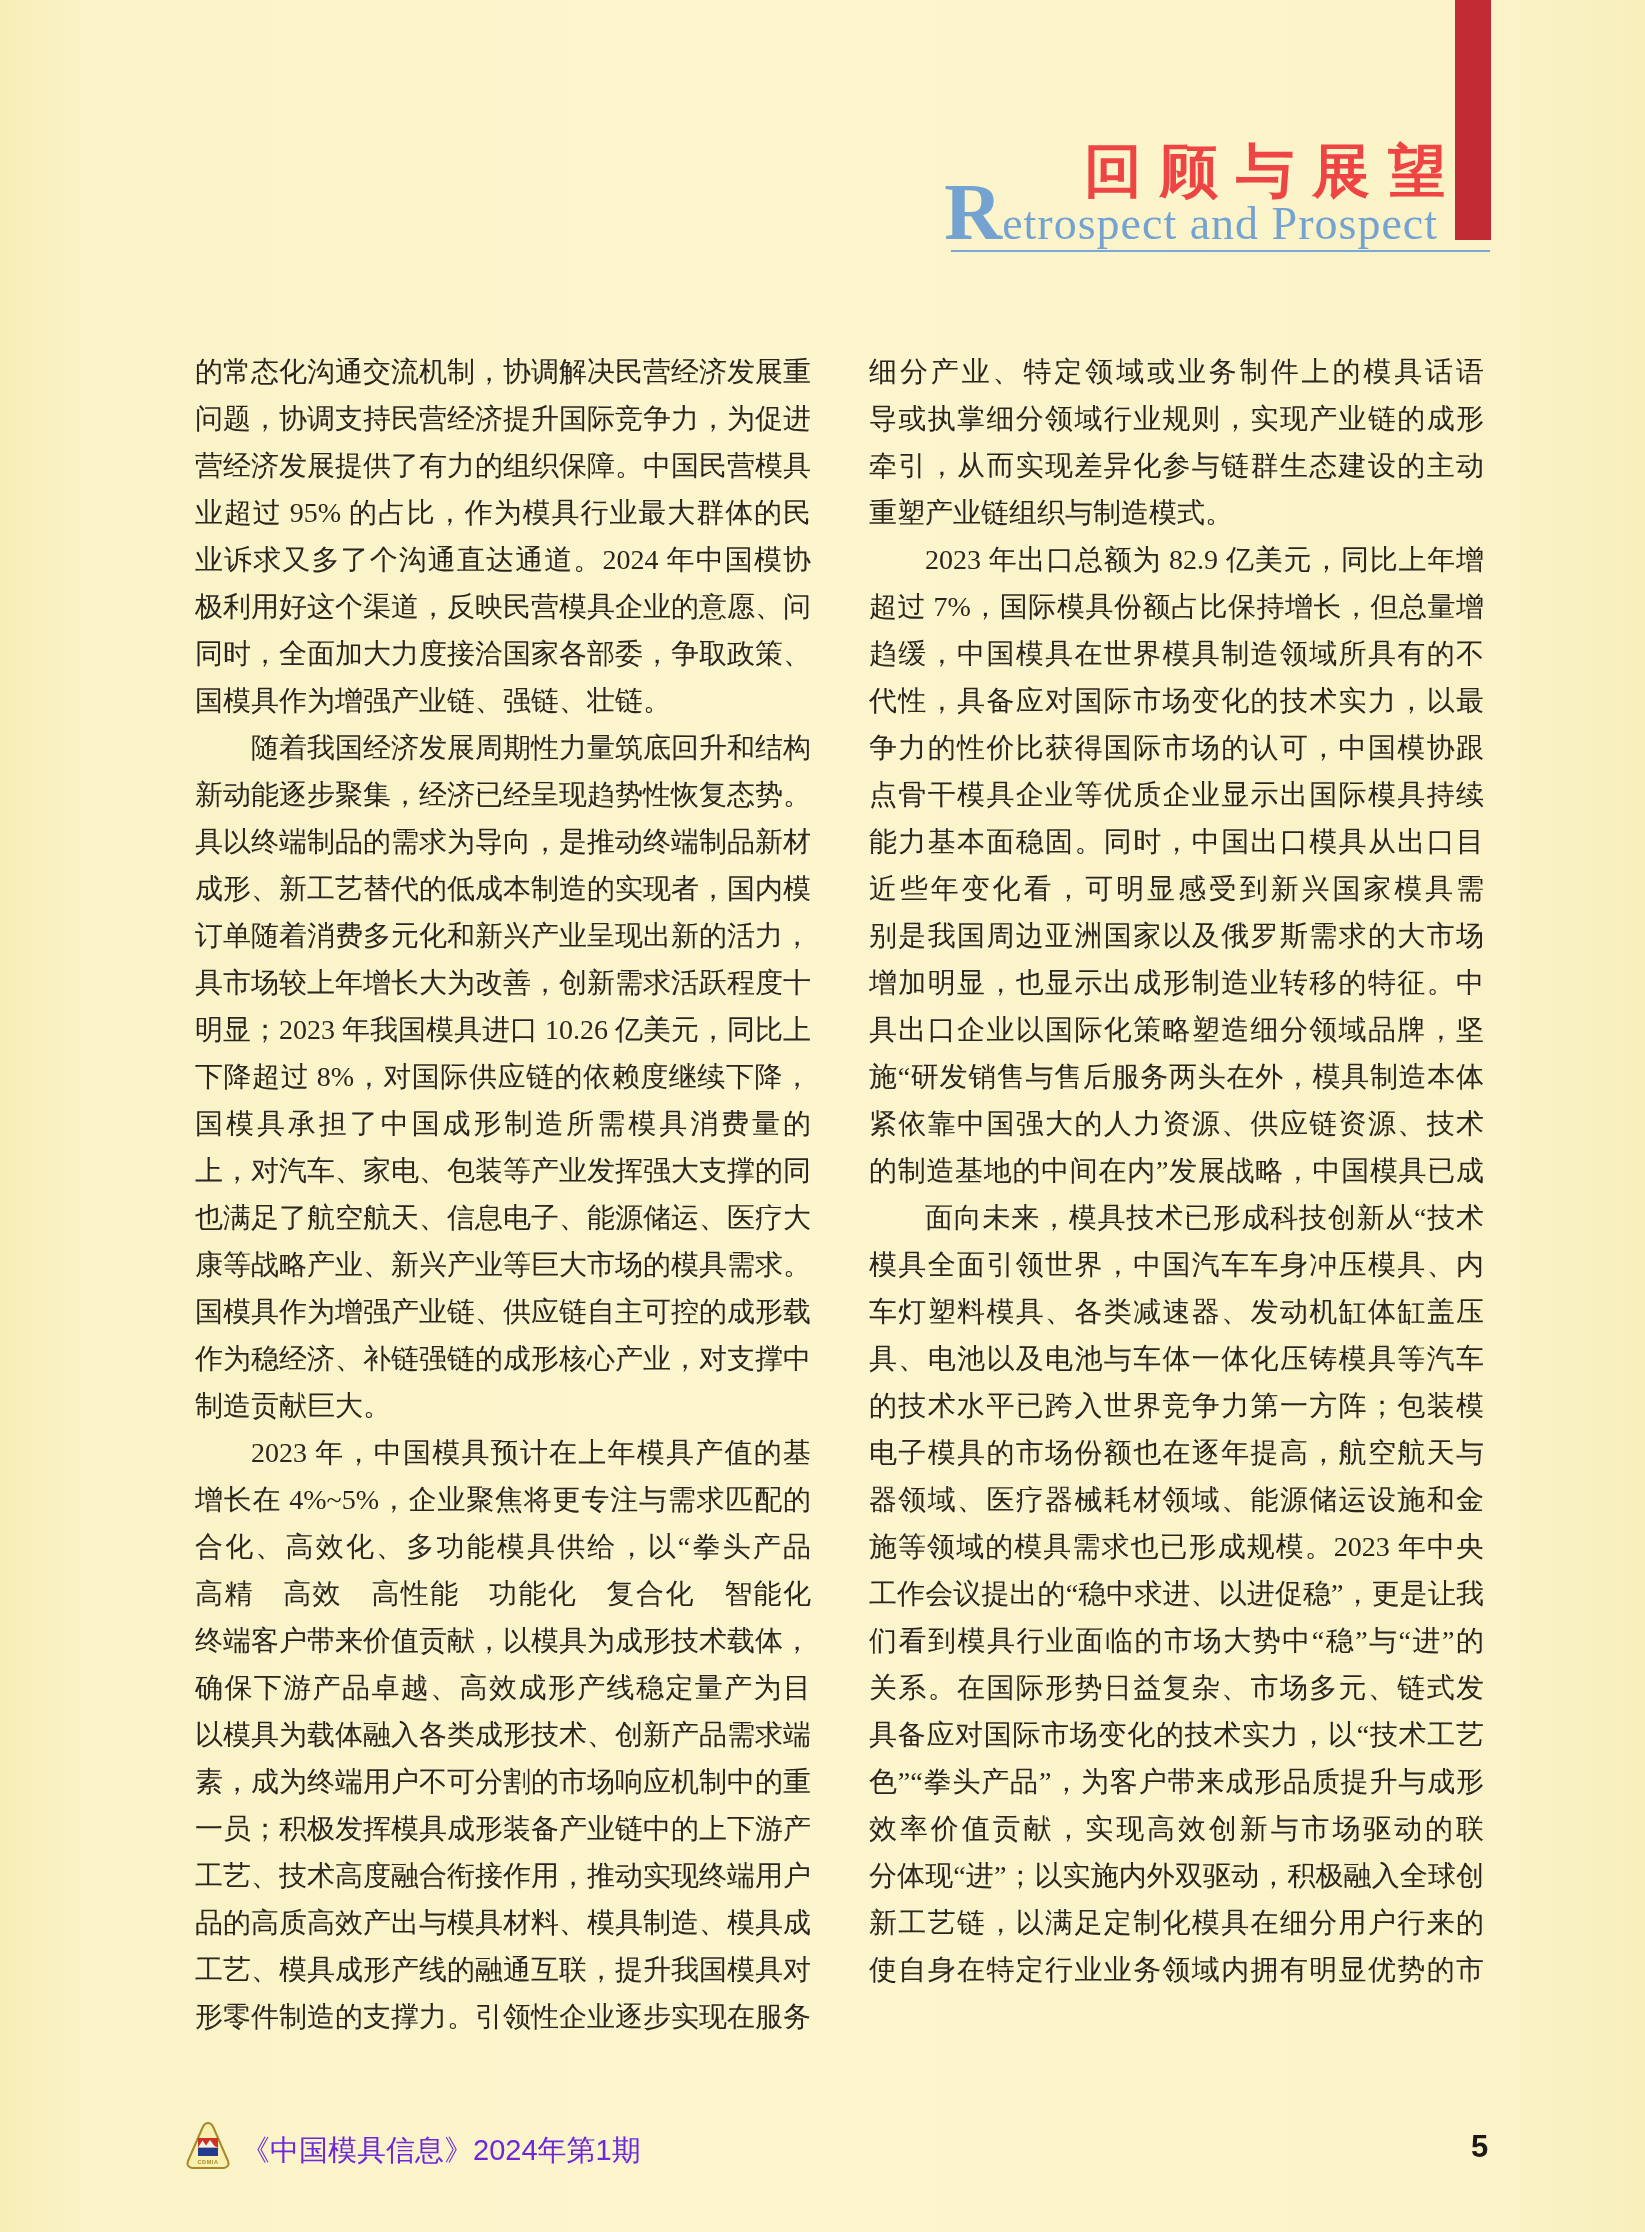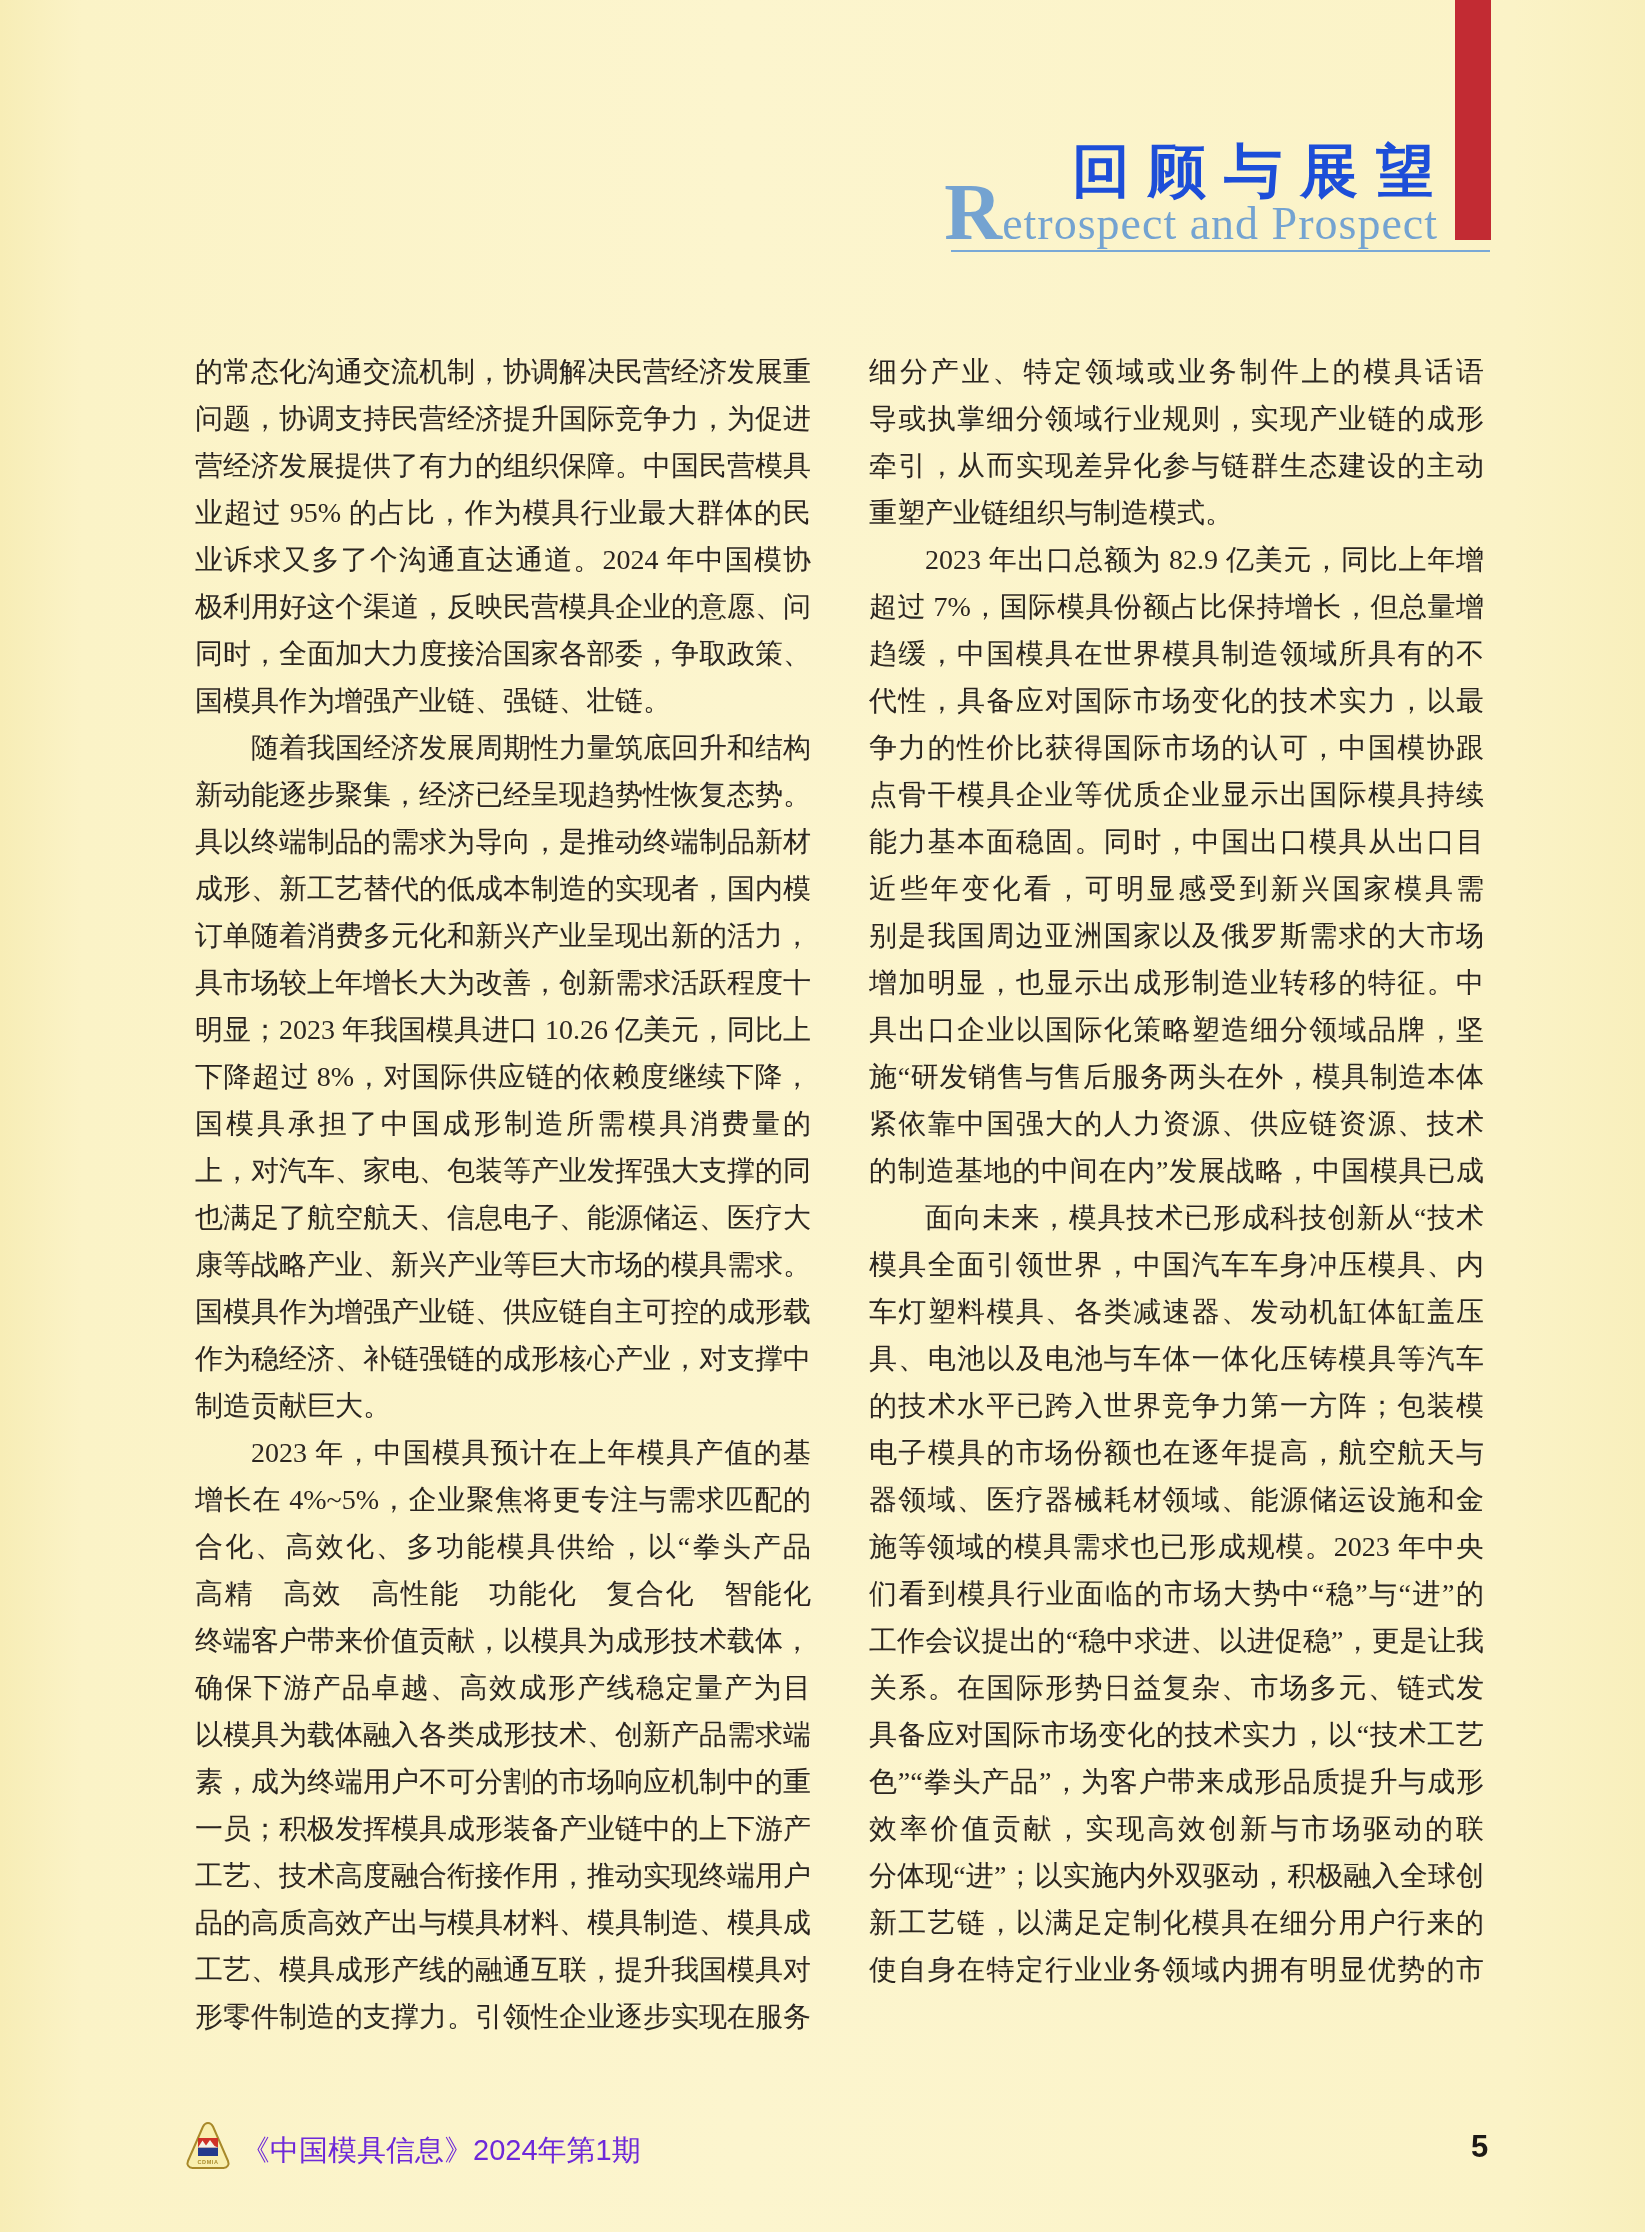--- a/index.html
+++ b/index.html
@@ -5,22 +5,22 @@
   html,body{margin:0;padding:0;}
   body{
     width:1646px;height:2233px;position:relative;overflow:hidden;
     background:linear-gradient(90deg,#f7edb6 0%,#fbf3c7 5%,#fcf5ce 45%,#fbf3c7 92%,#f8efbc 100%);
     font-family:"Liberation Serif","DejaVu Serif",serif;
     color:#2b2520;
   }
   
   .red-bar{position:absolute;left:1455px;top:0;width:36px;height:240px;background:#c22b33;}
   .title-cn{
-    position:absolute;right:212px;top:133px;
-    font-size:58px;font-weight:bold;color:#1d4ed8;
+    position:absolute;right:200px;top:133px;
+    font-size:58px;font-weight:bold;color:#ef4444;
     letter-spacing:18px;margin-right:-18px;white-space:nowrap;
   }
   .title-en{
     position:absolute;right:208px;top:177px;white-space:nowrap;
     color:#74a3d1;display:flex;align-items:baseline;
   }
   .title-en .bigR{font-size:80px;font-weight:bold;line-height:70px;}
   .title-en .rest{font-size:46px;font-weight:normal;letter-spacing:1px;}
   .blue-rule{position:absolute;left:951px;top:250px;width:539px;height:2px;background:#79a8d6;}
   
@@ -116,22 +116,22 @@
     <div class="line">紧依靠中国强大的人力资源、供应链资源、技术积累</div>
     <div class="line">的制造基地的中间在内”发展战略，中国模具已成为</div>
     <div class="line indent">面向未来，模具技术已形成科技创新从“技术追</div>
     <div class="line">模具全面引领世界，中国汽车车身冲压模具、内外饰</div>
     <div class="line">车灯塑料模具、各类减速器、发动机缸体缸盖压铸模</div>
     <div class="line">具、电池以及电池与车体一体化压铸模具等汽车模具</div>
     <div class="line">的技术水平已跨入世界竞争力第一方阵；包装模具、</div>
     <div class="line">电子模具的市场份额也在逐年提高，航空航天与飞行</div>
     <div class="line">器领域、医疗器械耗材领域、能源储运设施和金融设</div>
     <div class="line">施等领域的模具需求也已形成规模。2023 年中央经济</div>
+    <div class="line">工作会议提出的“稳中求进、以进促稳”，更是让我</div>
     <div class="line">们看到模具行业面临的市场大势中“稳”与“进”的</div>
-    <div class="line">工作会议提出的“稳中求进、以进促稳”，更是让我</div>
     <div class="line">关系。在国际形势日益复杂、市场多元、链式发展、</div>
     <div class="line">具备应对国际市场变化的技术实力，以“技术工艺特</div>
     <div class="line">色”“拳头产品”，为客户带来成形品质提升与成形</div>
     <div class="line">效率价值贡献，实现高效创新与市场驱动的联动，充</div>
     <div class="line">分体现“进”；以实施内外双驱动，积极融入全球创</div>
     <div class="line">新工艺链，以满足定制化模具在细分用户行来的需求，</div>
     <div class="line">使自身在特定行业业务领域内拥有明显优势的市场份</div>
   </div>
 
 <svg class="footer-logo" viewBox="0 0 46 52">

